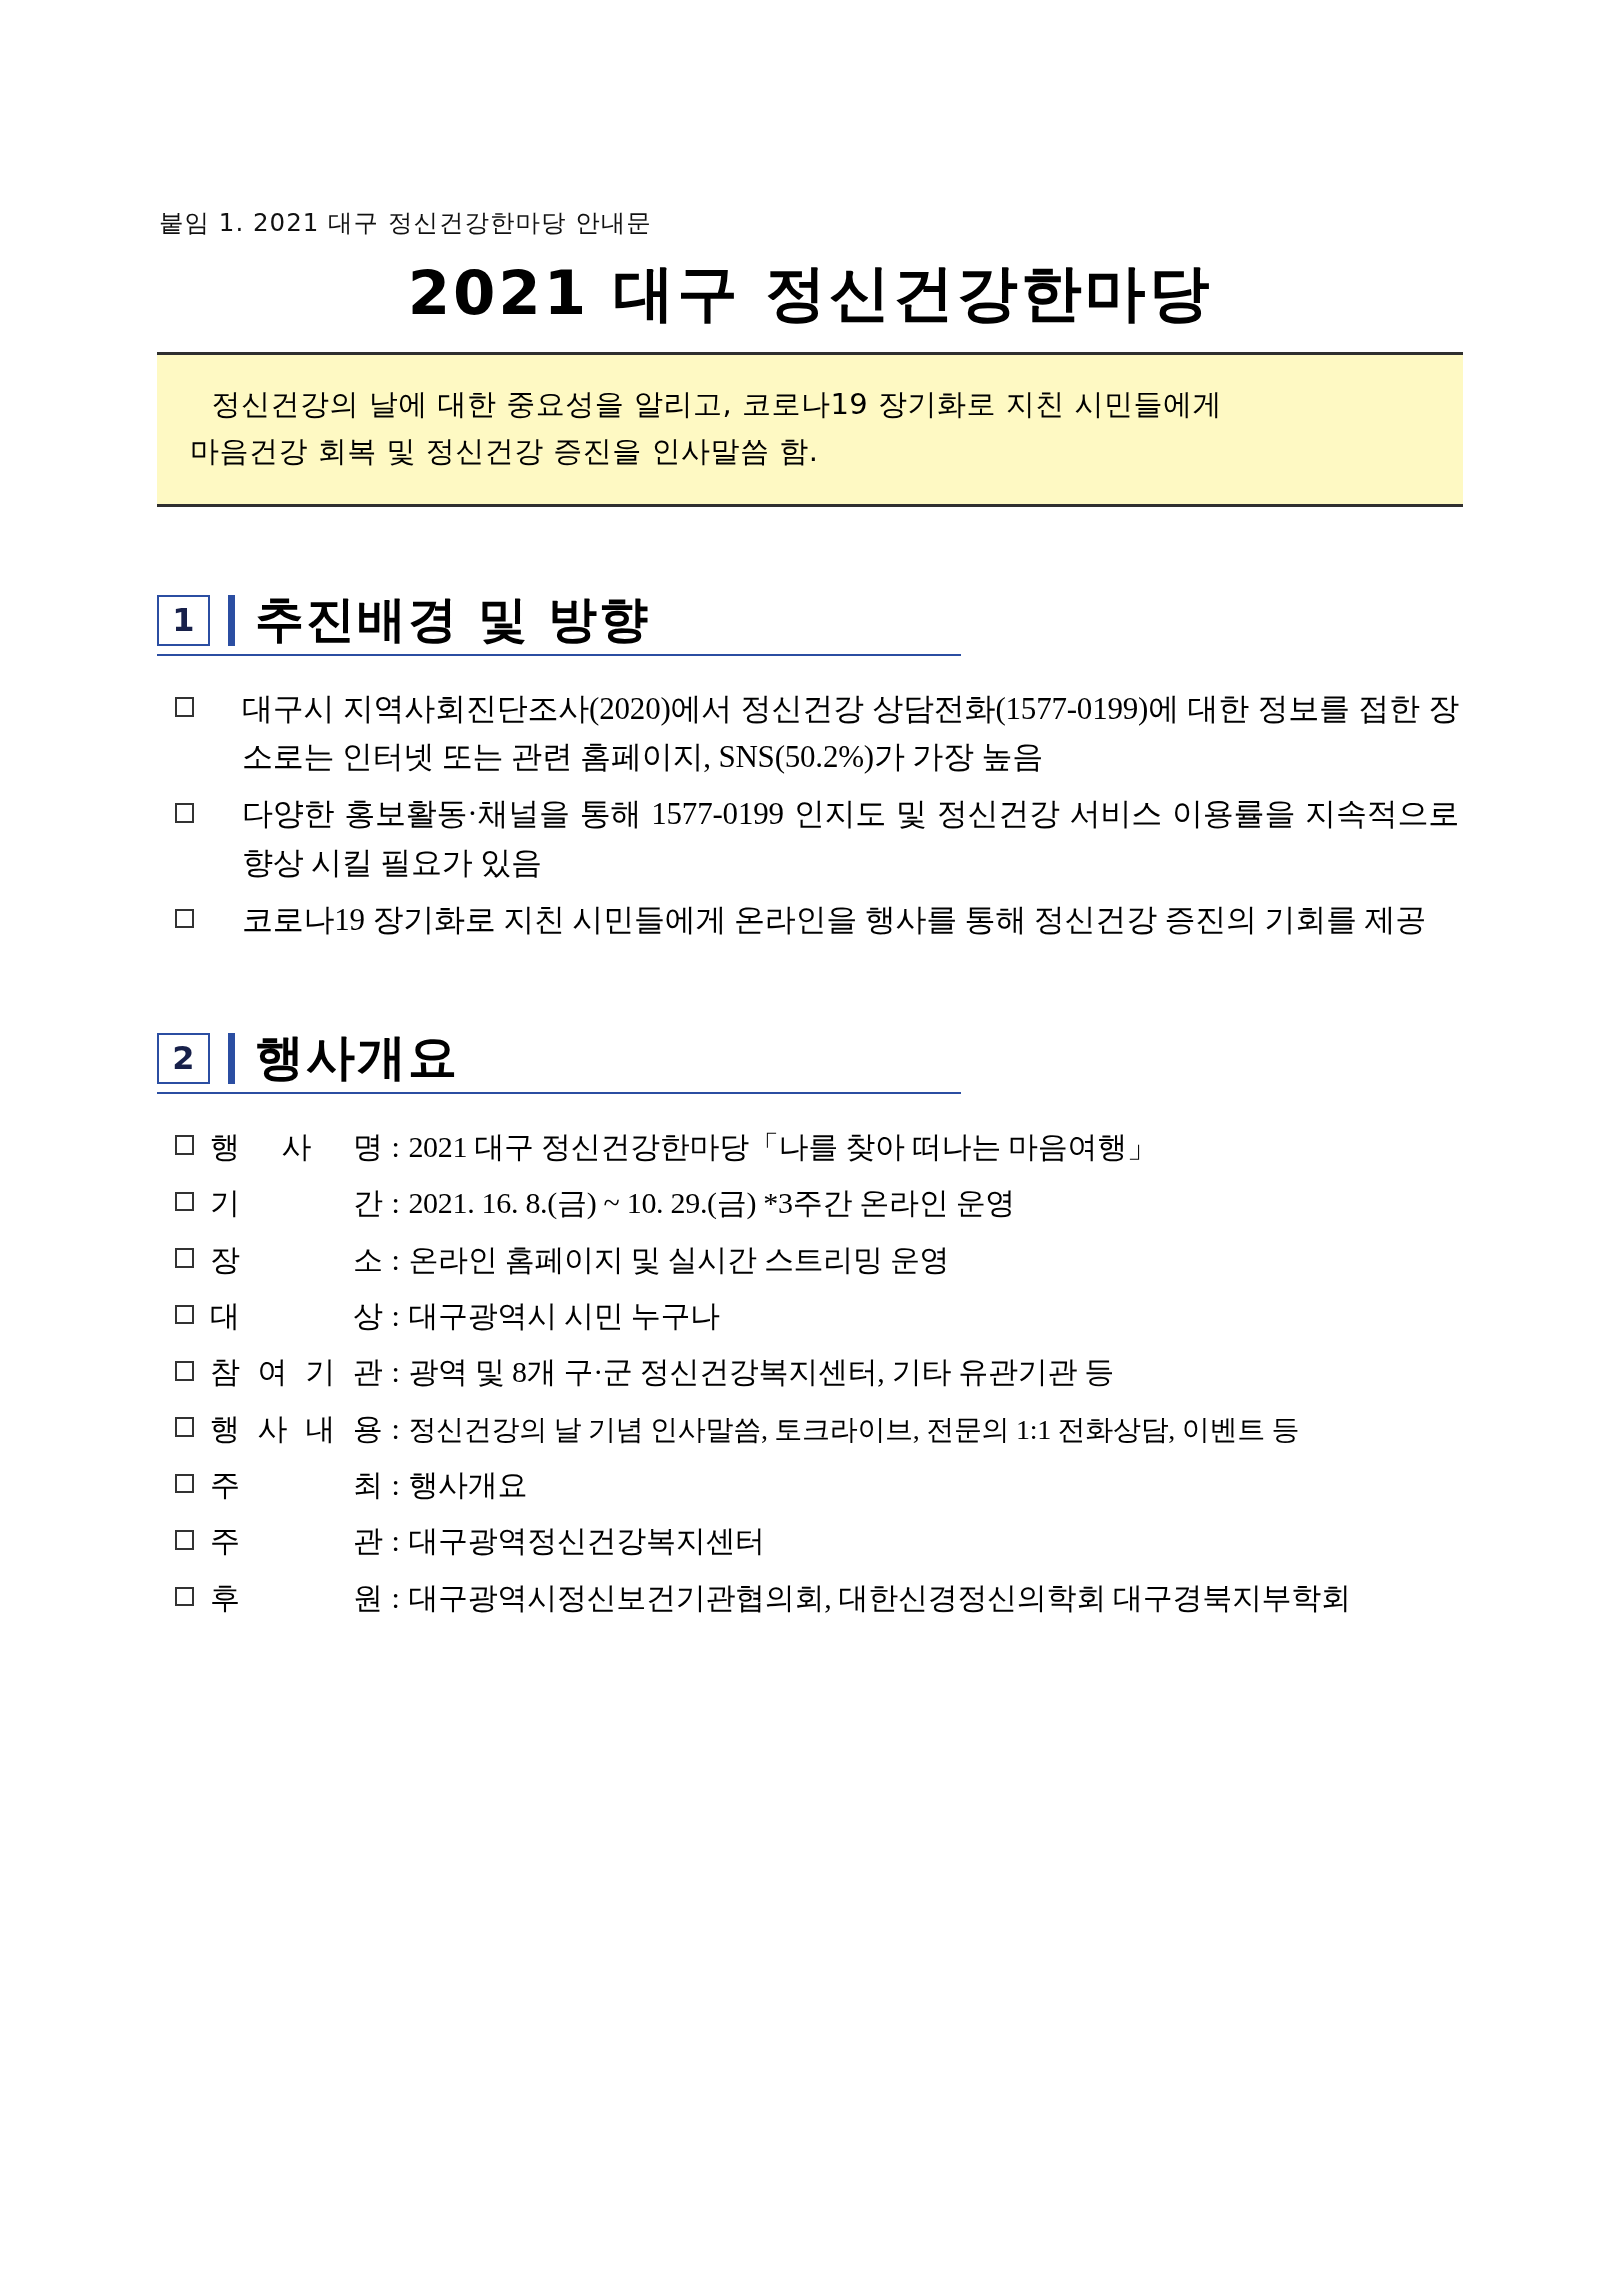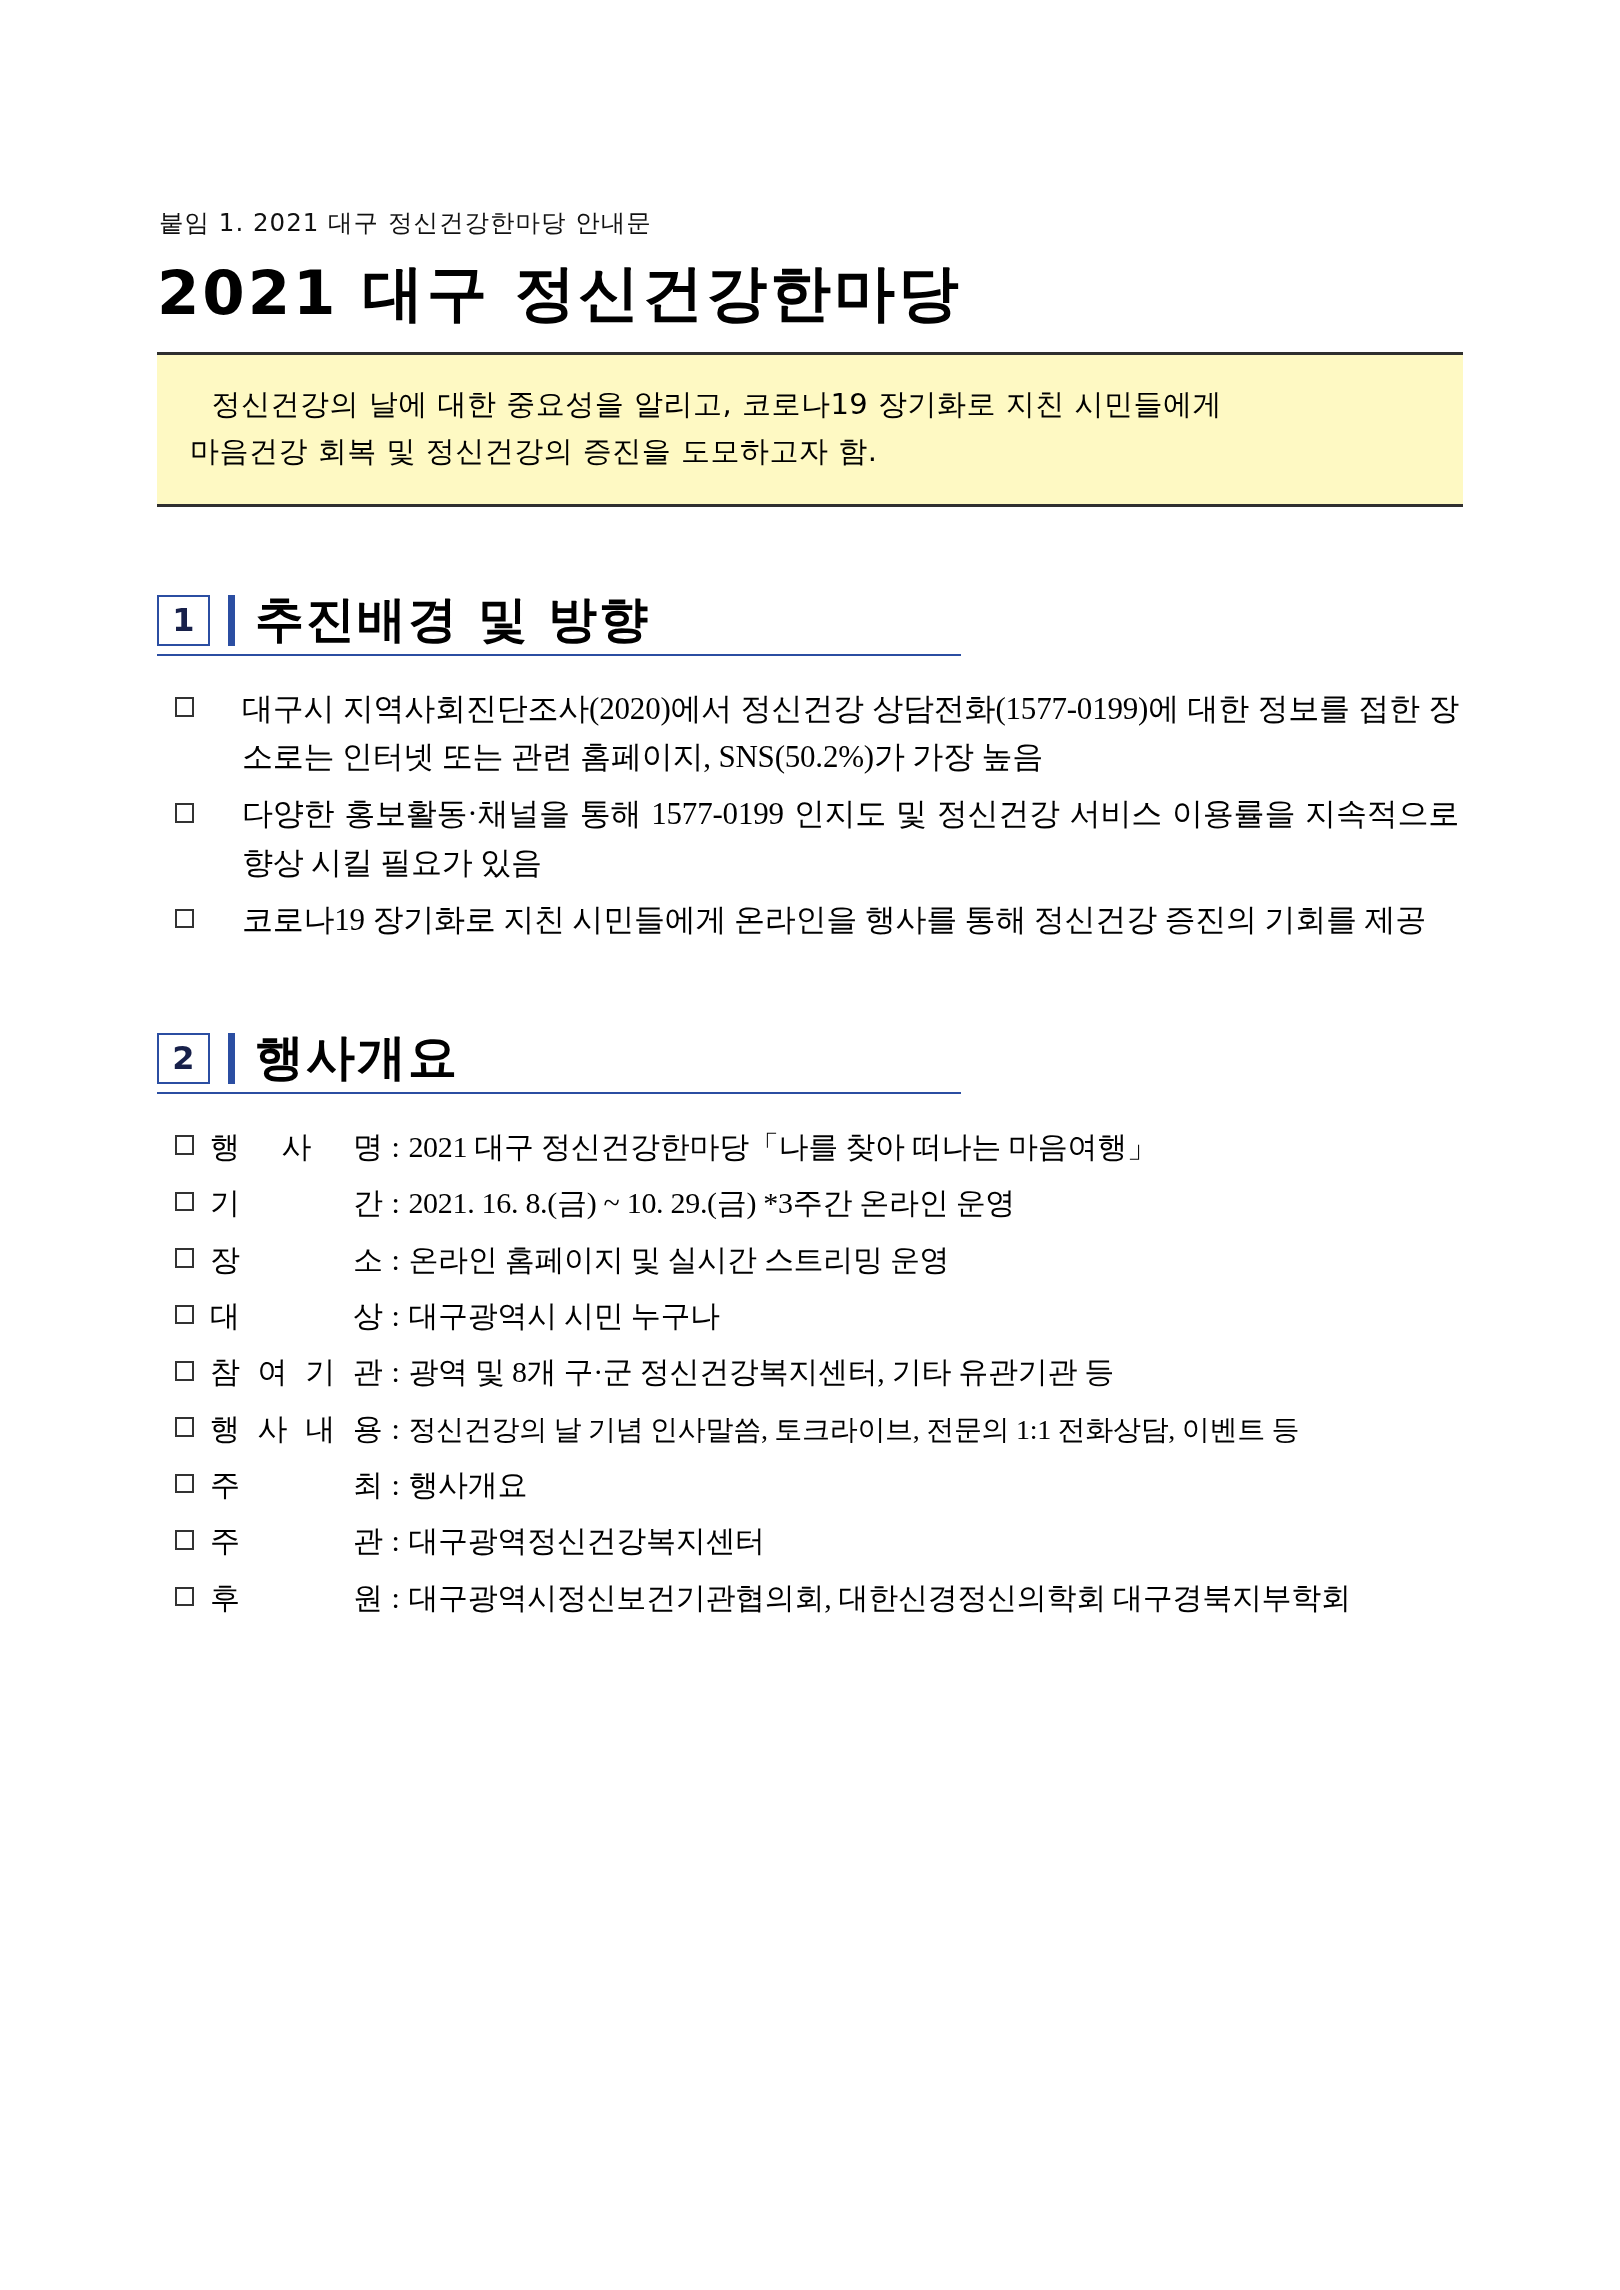--- a/index.html
+++ b/index.html
@@ -31,21 +31,21 @@
     color: #111;
     margin: 0 0 13.7px 2px;
   }
 
   
   .doc-title {
     font-family: "DejaVu Sans", "Liberation Sans", sans-serif;
     font-weight: bold;
     font-size: 61px;
     letter-spacing: 2.9px;
-    text-align: left;
+    text-align: center;
     margin: 0 0 17.6px 0;
     color: #000;
   }
 
   
   .purpose-box {
     border-top: 3.9px solid #2f2f2f;
     border-bottom: 3.9px solid #2f2f2f;
     background: #fef9c3;
     padding: 25.5px 33px 29px 33px;
@@ -181,21 +181,21 @@
 <body>
 
 <div class="page">
 
   <div class="attach-line">붙임 1. 2021 대구 정신건강한마당 안내문</div>
 
   <h1 class="doc-title">2021 대구 정신건강한마당</h1>
 
   <div class="purpose-box">
     <p class="first">정신건강의 날에 대한 중요성을 알리고, 코로나19 장기화로 지친 시민들에게</p>
-    <p>마음건강 회복 및 정신건강의 증진을 도모하고자 함.</p>
+    <p>마음건강 회복 및 정신건강 증진을 인사말씀 함.</p>
   </div>
 
   <div class="section">
     <div class="section-header">
       <div class="sec-num">1</div>
       <div class="sec-bar"></div>
       <div class="sec-title">추진배경 및 방향</div>
     </div>
     <div class="sec-underline"></div>
 

